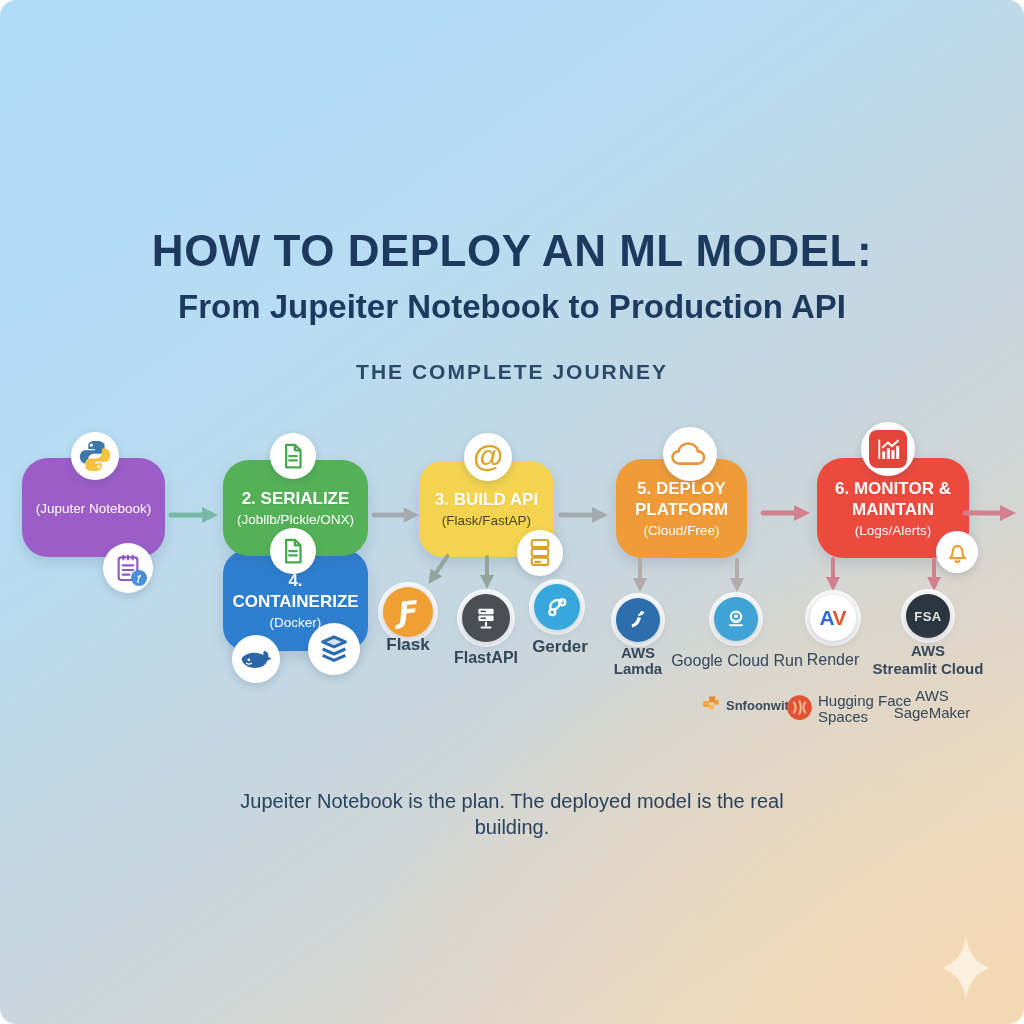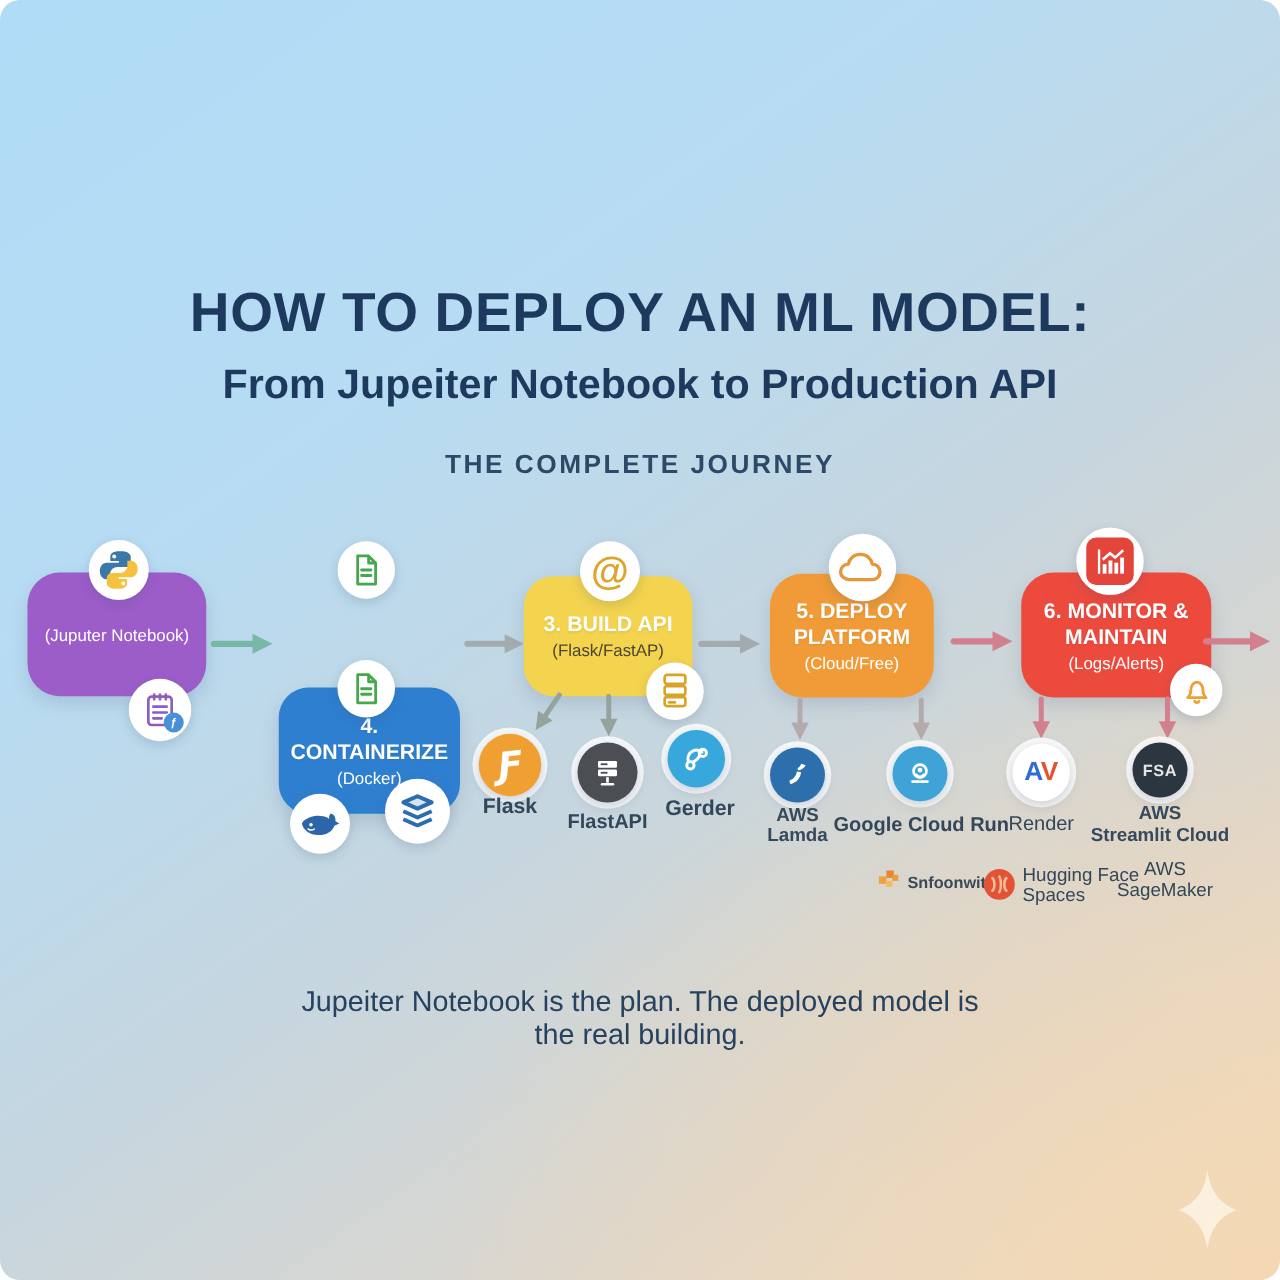--- a/index.html
+++ b/index.html
@@ -40,21 +40,21 @@
 
   .at-glyph { font-size:31px; font-weight:800; color:#dpa; color:#dca62c; }
   .flask-glyph { font-family:"DejaVu Sans", sans-serif; font-style:italic; font-weight:700;
     font-size:29px; color:#fff; transform:rotate(-6deg); }
   .badge-text { color:#e5e5e5; font-size:13px; font-weight:700; letter-spacing:.5px; }
   .av-a { font-size:21px; font-weight:800; color:#2f6bd7; }
   .av-v { font-size:21px; font-weight:800; color:#e2542e; margin-left:-2px; }
   .chart-sq { width:38px; height:38px; background:#e4453a; border-radius:8px;
     display:flex; align-items:center; justify-content:center; }
   .quote { position:absolute; left:222px; top:788px; width:580px; text-align:center;
-    color:#26425f; font-size:23px; font-weight:500; line-height:26px; }
+    color:#26425f; font-size:20px; font-weight:500; line-height:26px; }
   .npad-badge { position:absolute; right:6px; bottom:7px; width:16px; height:16px;
     border-radius:50%; background:#4a90d9; color:#fff; font-size:9px; font-weight:700;
     display:flex; align-items:center; justify-content:center; }
 </style>
 </head>
 <body>
 
 <div class="canvas">
 
   <div class="hdr hdr-title">HOW TO DEPLOY AN ML MODEL:</div>
@@ -63,20 +63,24 @@
 
   <div class="step-box" style="left: 22px; top: 458px; width: 143px; height: 99px; background: rgb(156, 93, 200);">
     <div class="step-sub">(Juputer Notebook)</div>
   </div>
 
   <div class="step-box" style="left: 223px; top: 550px; width: 145px; height: 101px; border-radius: 24px; background: rgb(46, 127, 208);">
     <div class="step-title">4. CONTAINERIZE</div>
     <div class="step-sub">(Docker)</div>
   </div>
 
+  <div class="step-box" style="left: 223px; top: 460px; width: 145px; height: 96px; background: rgb(85, 177, 88);">
+    <div class="step-title">2. SERIALIZE</div>
+    <div class="step-sub">(Jobllb/Plckle/ONX)</div>
+  </div>
 
   <div class="step-box dark-sub" style="left: 419px; top: 461px; width: 135px; height: 96px; border-radius: 24px; background: rgb(244, 212, 78);">
     <div class="step-title">3. BUILD API</div>
     <div class="step-sub">(Flask/FastAP)</div>
   </div>
 
   <div class="step-box" style="left: 616px; top: 459px; width: 131px; height: 99px; background: rgb(240, 155, 55);">
     <div class="step-title" style="width:120px;">5. DEPLOY PLATFORM</div>
     <div class="step-sub">(Cloud/Free)</div>
   </div>
@@ -282,21 +286,21 @@
   </div>
 
   <div class="logo-circle" style="left:714px;top:597px;width:44px;height:44px;background:#3fa3d7;">
     <svg width="26" height="26" viewBox="0 0 24 24" fill="#fff">
       <circle cx="12" cy="10" r="4.8" fill="none" stroke="#fff" stroke-width="2"></circle>
       <circle cx="12" cy="9.3" r="1.8"></circle>
       <path d="M9 12c.6 1.3 1.8 2.1 3 2.1s2.4-.8 3-2.1" fill="none" stroke="#fff" stroke-width="1.5"></path>
       <path d="M6.5 17.8h11" stroke="#fff" stroke-width="2" stroke-linecap="round"></path>
     </svg>
   </div>
-  <div class="tool-label" style="left:657px;top:652px;width:160px;font-weight:700;">Google Cloud Run</div>
+  <div class="tool-label" style="left:657px;top:652px;width:160px;font-weight:400;">Google Cloud Run</div>
 
   <div class="logo-circle" style="left:810px;top:595px;width:46px;height:46px;background:#ffffff;">
     <span class="av-a">A</span>
       <span class="av-v">V</span>
   </div>
   <div class="tool-label" style="left:793px;top:651px;width:80px;font-weight:500;">Render</div>
 
   <div class="logo-circle" style="left:906px;top:594px;width:44px;height:44px;background:#2c3640;">
     <span class="badge-text">FSA</span>
   </div>

